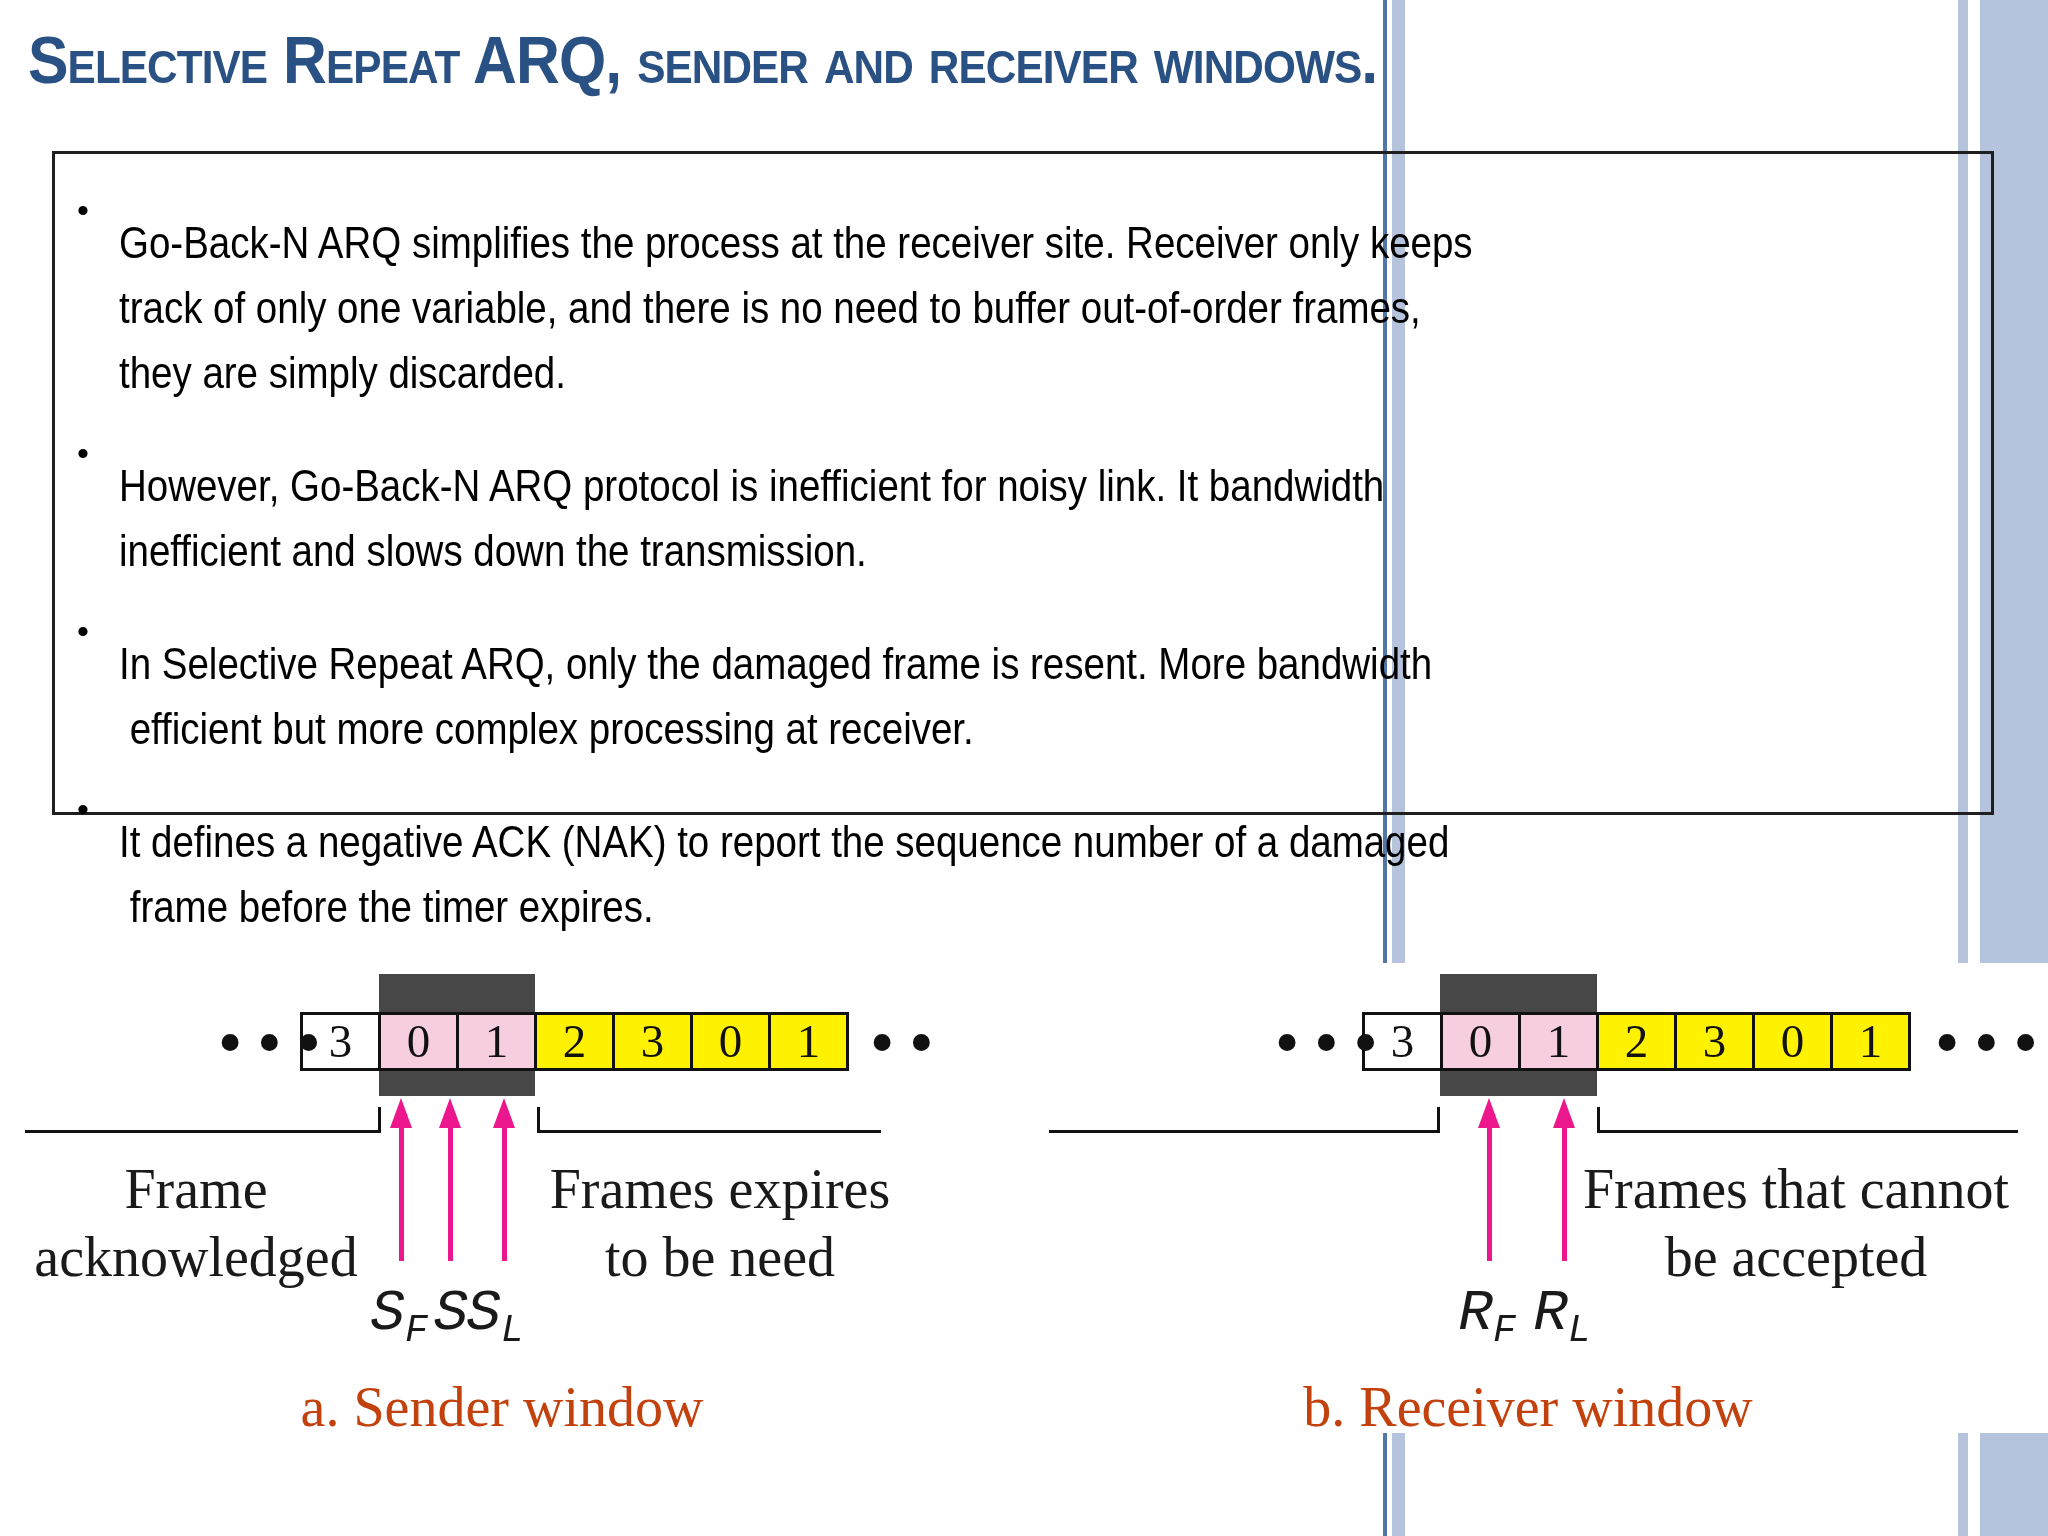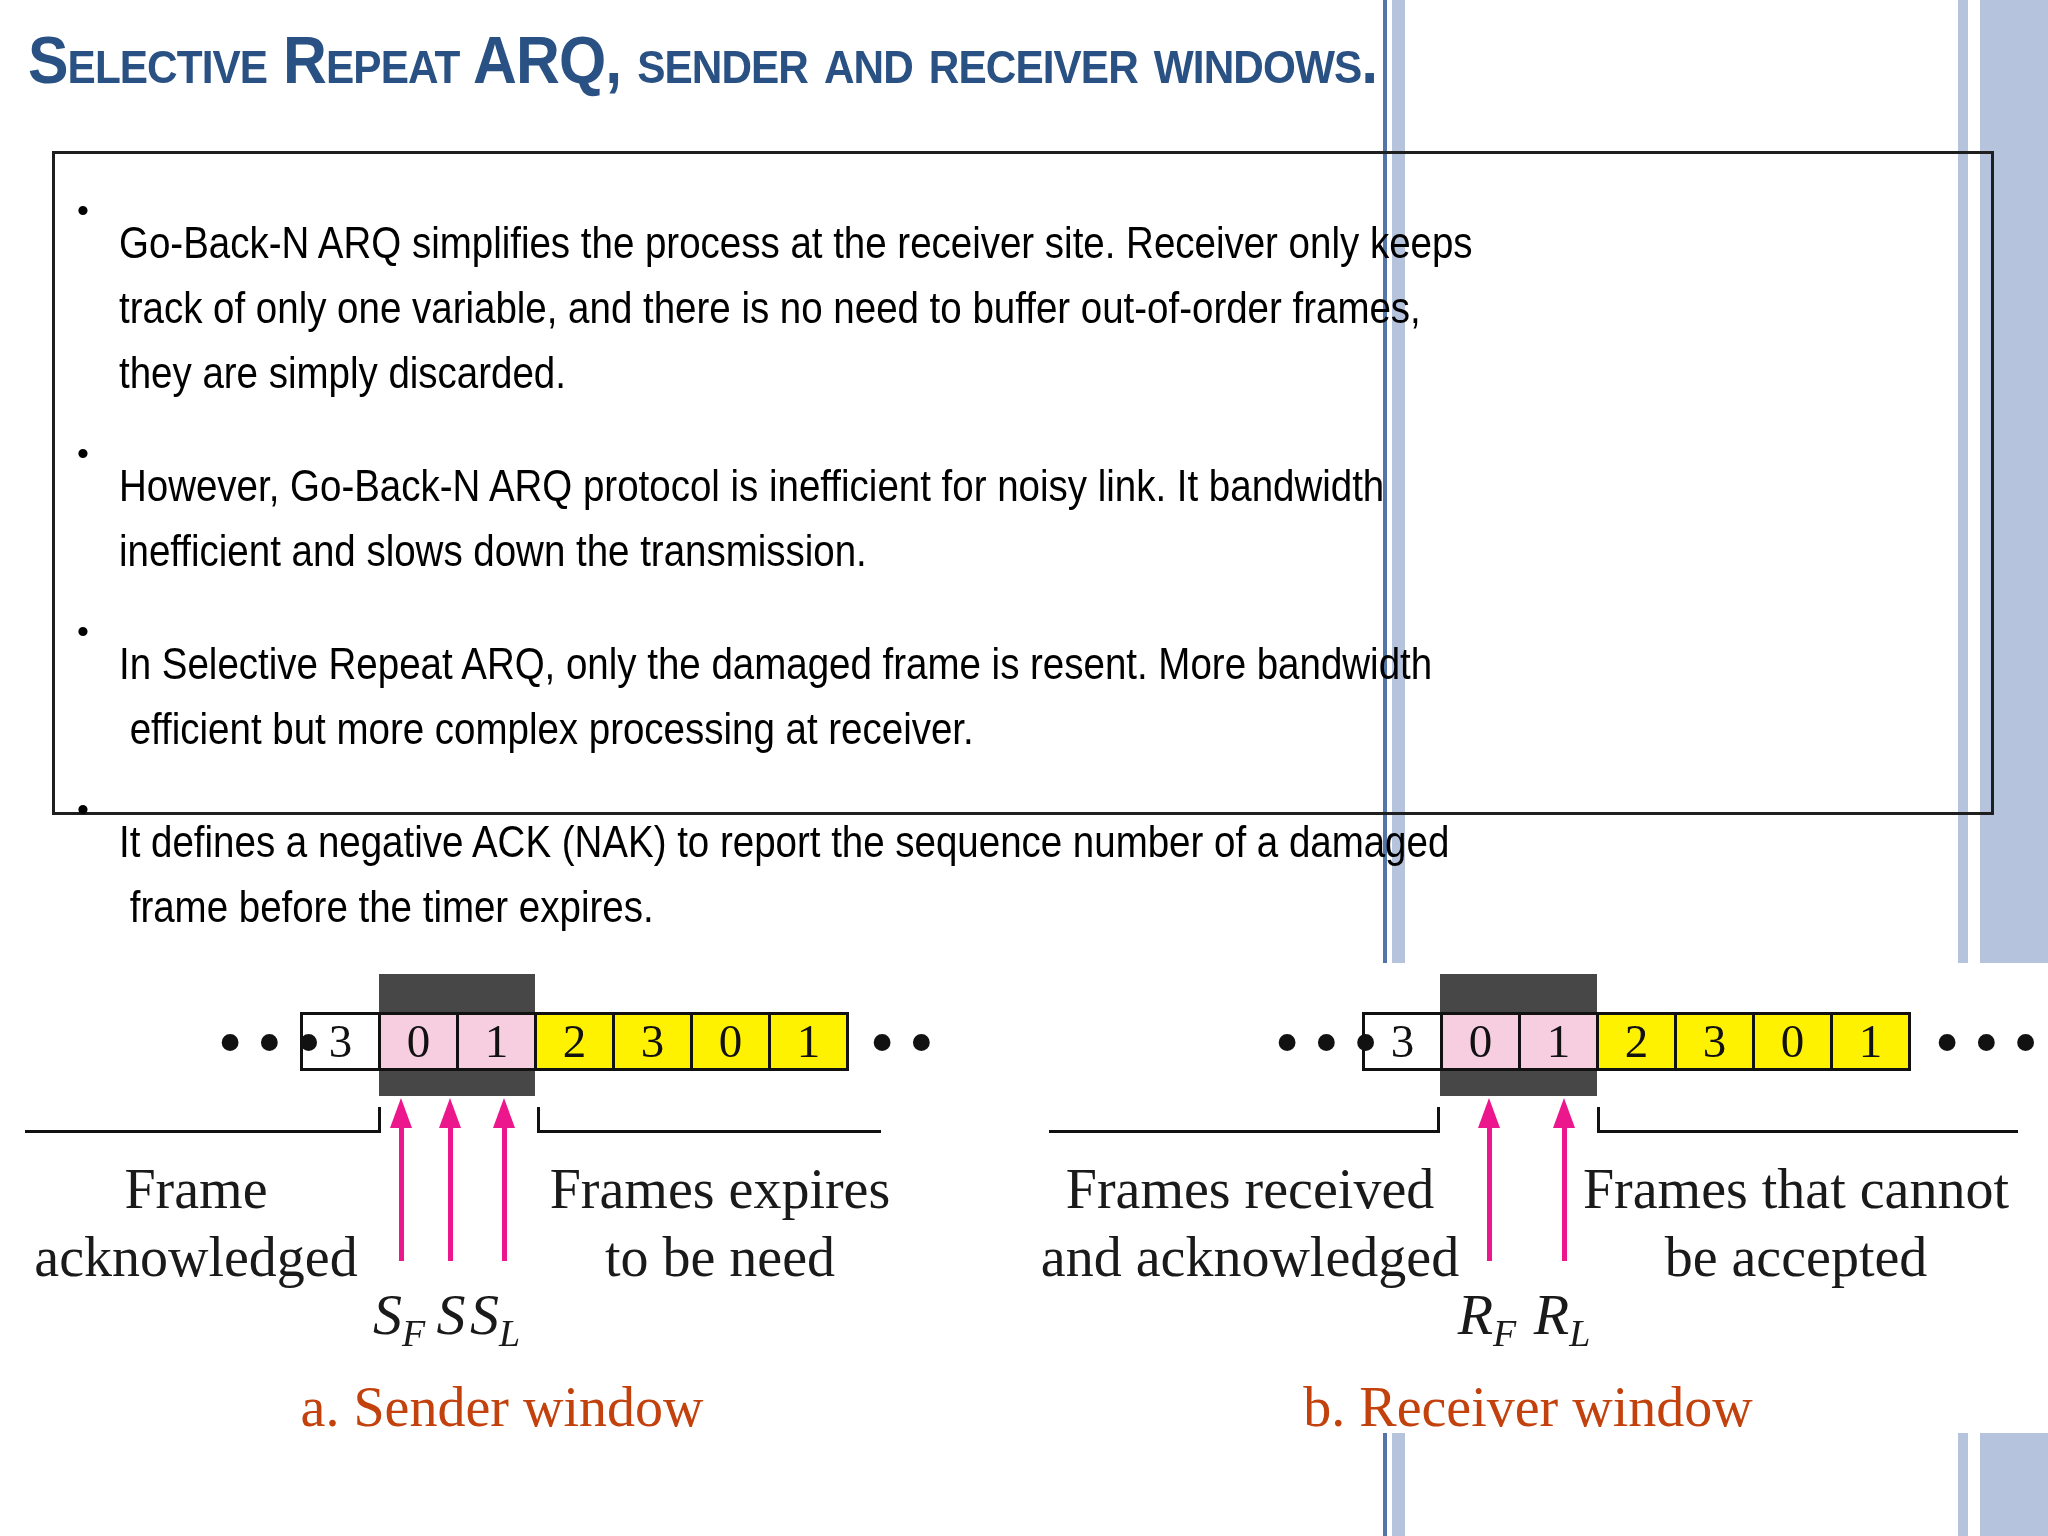--- a/index.html
+++ b/index.html
@@ -62,21 +62,21 @@
   .hline{position:absolute;height:3px;background:#111;}
   .vtick{position:absolute;width:3px;height:26px;background:#111;}
 
   .arrow{position:absolute;width:24px;}
   .ahead{width:0;height:0;border-left:11px solid transparent;border-right:11px solid transparent;
     border-bottom:30px solid var(--magenta,#ec168d);}
   .astem{width:5px;height:133px;margin-left:9px;background:var(--magenta,#ec168d);}
 
   .ptr{
     position:absolute;top:318px;width:90px;text-align:center;
-    font-family:Liberation Serif, serif;font-style:italic;font-size:58px;color:#1a1a1a;
+    font-family:Liberation Mono, monospace;font-style:italic;font-size:58px;color:#1a1a1a;
   }
   .psub{font-size:38px;font-style:italic;vertical-align:-12px;}
 
   .glabel{
     position:absolute;top:192px;width:460px;text-align:center;
     font-family:"Liberation Serif",serif;font-size:56px;line-height:68px;color:#1a1a1a;
   }
   .caption{
     position:absolute;top:412px;width:560px;text-align:center;
     font-family:"Liberation Serif",serif;font-size:56px;color:#c2410c;white-space:nowrap;
@@ -198,23 +198,19 @@
       <div class="astem"></div>
     </div>
   <div class="arrow" style="left:601px;top:135px;">
       <div class="ahead"></div>
       <div class="astem"></div>
     </div>
 
   <span class="ptr" style="left:490px;"><span>R</span><span class="psub">F</span></span>
   <span class="ptr" style="left:565px;"><span>R</span><span class="psub">L</span></span>
 
-  <div class="glabel" style="left:68px;">
-    <div>Frames received</div>
-    <div>and acknowledged</div>
-  </div>
   <div class="glabel" style="left:614px;">
     <div>Frames that cannot</div>
     <div>be accepted</div>
   </div>
 
   <div class="caption" style="left:296px;">b. Receiver window</div>
 </div>
 
 </body></html>

